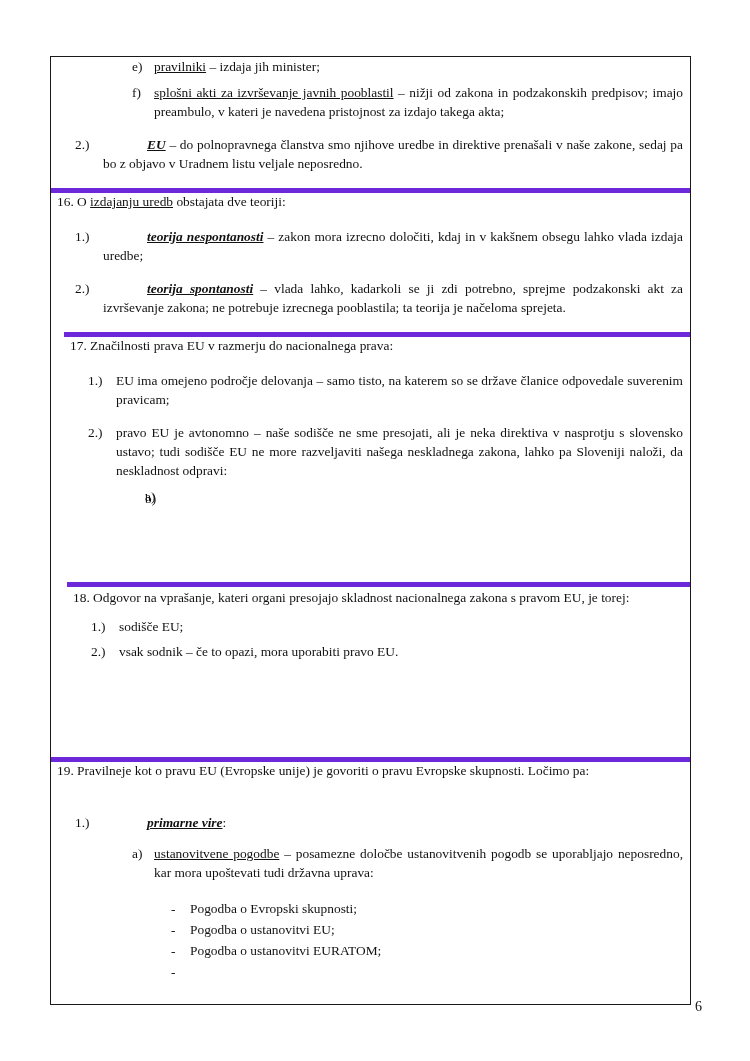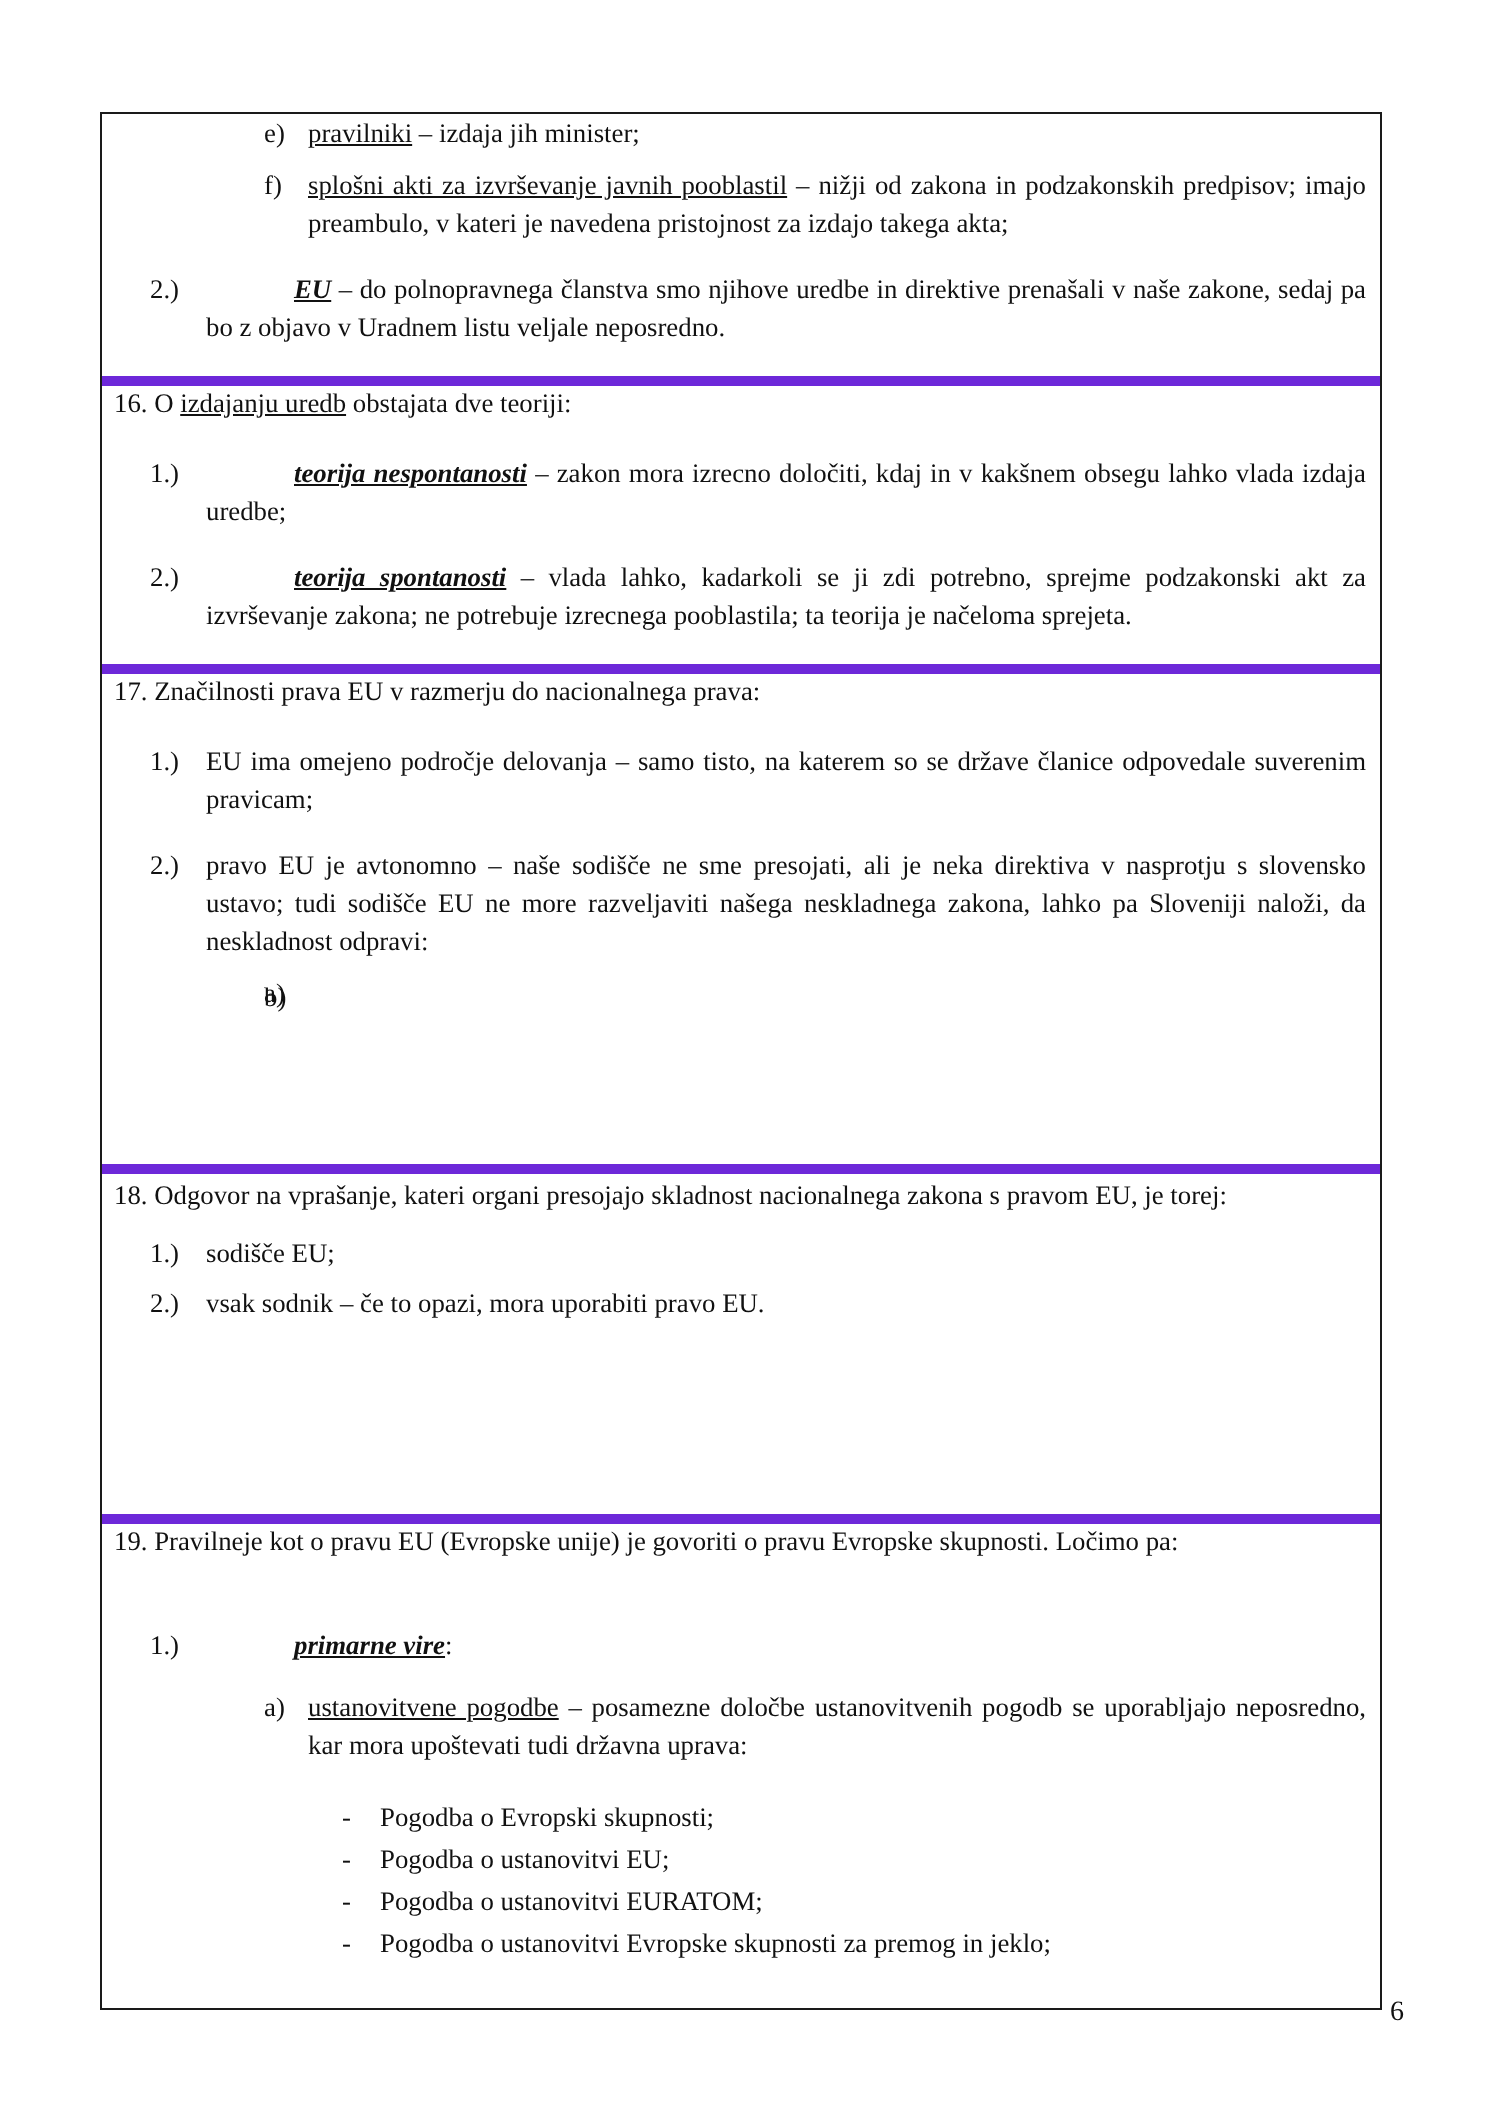--- a/index.html
+++ b/index.html
@@ -56,39 +56,39 @@
     <div class="item lvl1" style="margin-top:17px; line-height:19px;">
       <span class="marker">1.)</span>
       <span class="bu">teorija nespontanosti</span><span> – zakon mora izrecno določiti, kdaj in v kakšnem obsegu lahko vlada izdaja uredbe;</span>
     </div>
     <div class="item lvl1" style="margin-top:14px; line-height:19px;">
       <span class="marker">2.)</span>
       <span class="bu">teorija spontanosti</span><span> – vlada lahko, kadarkoli se ji zdi potrebno, sprejme podzakonski akt za izvrševanje zakona; ne potrebuje izrecnega pooblastila; ta teorija je načeloma sprejeta.</span>
     </div>
   </div>
 
-  <div class="cell" style="height:245px;">
+  <div class="cell" style="height:245px;margin-left:13px;">
     <p class="para" style="margin-top:1px;">17. Značilnosti prava EU v razmerju do nacionalnega prava:</p>
     <div class="item lvl1" style="margin-top:17px; line-height:19px;">
       <span class="marker">1.)</span>
       <span>EU ima omejeno področje delovanja – samo tisto, na katerem so se države članice odpovedale suverenim pravicam;</span>
     </div>
     <div class="item lvl1" style="margin-top:14px; line-height:19px;">
       <span class="marker">2.)</span>
       <span>pravo EU je avtonomno – naše sodišče ne sme presojati, ali je neka direktiva v nasprotju s slovensko ustavo; tudi sodišče EU ne more razveljaviti našega neskladnega zakona, lahko pa Sloveniji naloži, da neskladnost odpravi:</span>
     </div>
     <div class="item lvl2" style="margin-top:9px;">
       <span class="marker">a)</span>
     </div>
     <div class="item lvl2" style="margin-top:6px; line-height:19px;">
       <span class="marker">b)</span>
     </div>
   </div>
 
-  <div class="cell" style="height:170px;">
+  <div class="cell" style="height:170px;margin-left:16px;">
     <p class="para hanging-num" style="margin-top:1px; line-height:19px;">18. Odgovor na vprašanje, kateri organi presojajo skladnost nacionalnega zakona s pravom EU, je torej:</p>
     <div class="item lvl1" style="margin-top:12px;">
       <span class="marker">1.)</span>
       <span>sodišče EU;</span>
     </div>
     <div class="item lvl1" style="margin-top:9px;">
       <span class="marker">2.)</span>
       <span>vsak sodnik – če to opazi, mora uporabiti pravo EU.</span>
     </div>
   </div>
@@ -110,19 +110,18 @@
     <div class="item lvl3" style="margin-top:5px;">
       <span class="marker">-</span>
       <span>Pogodba o ustanovitvi EU;</span>
     </div>
     <div class="item lvl3" style="margin-top:5px;">
       <span class="marker">-</span>
       <span>Pogodba o ustanovitvi EURATOM;</span>
     </div>
     <div class="item lvl3" style="margin-top:5px;">
       <span class="marker">-</span>
-      <span>Pogodba o ustanovitvi Evropske skupnosti za premog in jeklo;</span>
     </div>
   </div>
 
 </div>
 
 <div class="page-number">6</div>
 
 </body></html>

